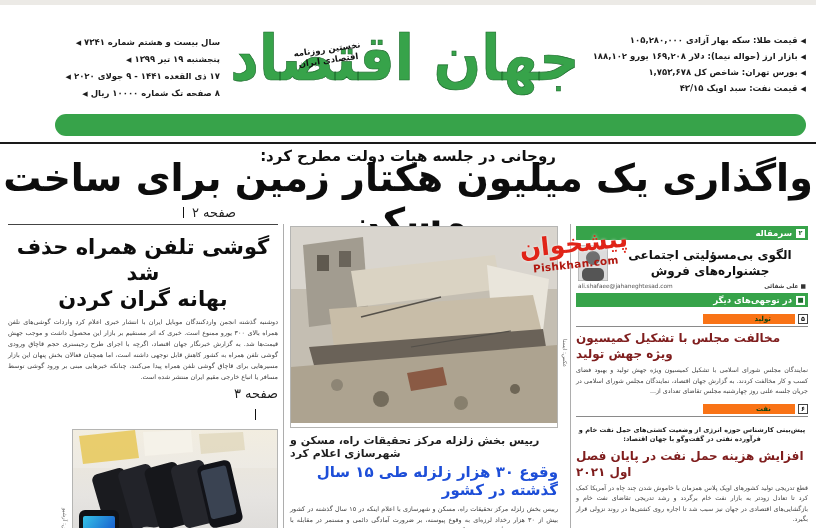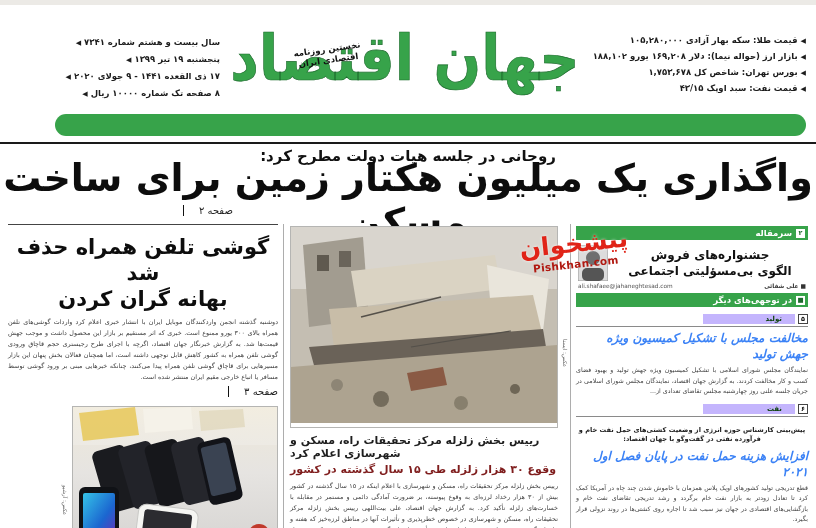--- a/index.html
+++ b/index.html
@@ -13,60 +13,60 @@
   .issue-info { position:absolute; top:34px; left:16px; width:204px; text-align:right; font-size:8.5px; font-weight:bold; color:#1c1c1c; line-height:16px; direction:rtl; }
   .issue-info .mk { font-size:7px; margin-right:3px; }
   .swash { position:absolute; top:114px; left:55px; right:10px; height:22px; background:#37a34a; border-radius:12px; }
   .logo { position:absolute; top:26px; left:205px; width:400px; text-align:center; font-size:56px; font-weight:bold; color:#37a34a; -webkit-text-stroke:0.6px #1d6b2d; letter-spacing:-2px; transform:scaleY(1.12); z-index:3; white-space:nowrap; }
   .tagline { position:absolute; top:44px; left:294px; transform:rotate(-8deg); font-size:8.5px; font-weight:bold; color:#111; text-align:center; line-height:11px; z-index:4; }
   .header-rule { position:absolute; top:142px; left:0; right:0; border-top:2px solid #1a1a1a; }
 
   
   .lead-kicker { position:absolute; top:147px; left:0; right:0; text-align:center; font-size:15px; font-weight:bold; color:#111; }
   .lead-headline { position:absolute; top:156px; left:0; right:0; text-align:center; font-size:38px; font-weight:bold; color:#0d0d0d; letter-spacing:-1px; }
-  .pref { display:flex; align-items:center; gap:15px; font-size:10px; color:#222; width:max-content; }
+  .pref { display:flex; align-items:center; gap:8px; font-size:13px; color:#222; width:max-content; }
   .pref .pbar { width:1px; height:11px; background:#111; display:inline-block; }
   .lead-pref { position:absolute; top:205px; left:183px; }
 
   
   .vdiv { position:absolute; top:224px; bottom:0; width:1px; background:#adadad; }
   .col-left   { position:absolute; top:224px; left:8px;   width:270px; border-top:1px solid #444; padding-top:5px; }
   .col-center { position:absolute; top:226px; left:290px; width:268px; }
   .col-right  { position:absolute; top:226px; left:576px; width:232px; }
 
   
   .m-kicker { text-align:center; font-size:8px; font-weight:bold; color:#222; }
   .m-headline { text-align:center; font-size:21px; font-weight:bold; color:#0d0d0d; line-height:26px; margin-top:4px; }
   .body-text { font-size:6.4px; color:#3c3c3c; line-height:11px; text-align:justify; text-align-last:right; margin-top:5px; }
-  .m-pref { margin:3px 0 9px 0; }
+  .m-pref { margin:3px 0 9px 0;flex-direction:column; }
   .photo-frame { position:relative; border:1px solid #b5b5b3; }
   .phones-photo { width:206px; margin-top:4px; }
   .vcredit { position:absolute; writing-mode:vertical-rl; font-size:5.5px; color:#666; white-space:nowrap; }
   .phones-credit { top:78px; left:-11px; }
   .quake-credit { top:112px; right:-11px; }
 
   
   .q-kicker { text-align:left; font-size:11px; font-weight:bold; color:#1e1e1e; margin-top:6px; }
-  .q-headline { text-align:left; font-size:11px; font-weight:bold; color:#7f1d1d; margin-top:3px; }
+  .q-headline { text-align:right; font-size:15px; font-weight:bold; color:#1d4ed8; margin-top:3px; }
 
   
   .gbar { display:flex; align-items:center; gap:4px; background:#37a34a; height:14px; padding:0 3px; }
   .gbar .sq { width:9px; height:9px; background:#fff; font-size:6.5px; font-weight:bold; color:#1d6b2d; text-align:center; line-height:9px; }
   .gbar .gl { color:#fff; font-size:8.5px; font-weight:bold; }
   .editorial { display:flex; align-items:center; gap:6px; padding:5px 2px 2px 2px; }
   .ed-title { flex:1; text-align:center; font-size:12px; font-weight:bold; color:#111; line-height:16px; }
   .ed-author-row { display:flex; justify-content:space-between; align-items:center; font-size:5.8px; color:#333; padding:0 2px 4px 2px; }
   .ed-author { font-weight:bold; }
   .ed-email { direction:ltr; color:#555; }
   .section { margin-top:7px; }
   .sec-head { display:flex; align-items:center; gap:3px; border-bottom:1px solid #8a8a8a; padding-bottom:2px; }
   .sec-num { width:10px; height:10px; border:1px solid #444; font-size:6.5px; font-weight:bold; text-align:center; line-height:9px; color:#111; background:#fff; }
-  .sec-label { background:#c4b5fd; min-width:92px; font-size:7px; font-weight:bold; color:#114411; padding:1px 13px 1px 2px; }
+  .sec-label { background:#f97316; min-width:92px; font-size:7px; font-weight:bold; color:#114411; padding:1px 24px 1px 2px; }
   .sec-kicker { font-size:6.6px; font-weight:bold; color:#222; line-height:9.5px; text-align:center; margin-top:9px; }
-  .sec-headline { font-size:12px; font-weight:bold; color:#3b82f6; line-height:16px; text-align:right; margin-top:3px;font-style:italic; }
+  .sec-headline { font-size:12px; font-weight:bold; color:#7f1d1d; line-height:16px; text-align:left; margin-top:3px; }
   .sec-body { font-size:6.3px; color:#444; line-height:10.5px; text-align:justify; text-align-last:right; margin-top:3px; }
 
   
   .wm { position:absolute; top:229px; left:520px; z-index:50; transform:rotate(-6deg); text-align:center; pointer-events:auto; }
   .wm-fa { font-size:25px; font-weight:bold; color:#e02418; text-shadow:0 0 3px rgba(255,255,255,.85); }
   .wm-en { font-size:10.5px; font-weight:bold; color:#b01810; letter-spacing:.3px; }
 </style>
 </head>
 <body>
 
@@ -184,22 +184,22 @@
 
   </div>
 
   <div class="col-right">
     <div class="gbar">
       <span class="sq">۲</span>
       <span class="gl">سرمقاله</span>
     </div>
     <div class="editorial">
       <div class="ed-title">
+        <div>الگوی بی‌مسؤلیتی اجتماعی</div>
         <div>جشنواره‌های فروش</div>
-        <div>الگوی بی‌مسؤلیتی اجتماعی</div>
       </div>
       <svg width="30" height="36" viewBox="0 0 30 36">
         <rect width="30" height="36" fill="#dcdcdc" stroke="#999"></rect>
         <circle cx="15" cy="13" r="7" fill="#6f6f6f"></circle>
         <rect x="4" y="23" width="22" height="13" rx="5" fill="#555"></rect>
       </svg>
     </div>
     <div class="ed-author-row">
       <span class="ed-author">■ علی شفائی</span>
       <span class="ed-email">ali.shafaee@jahaneghtesad.com</span>

